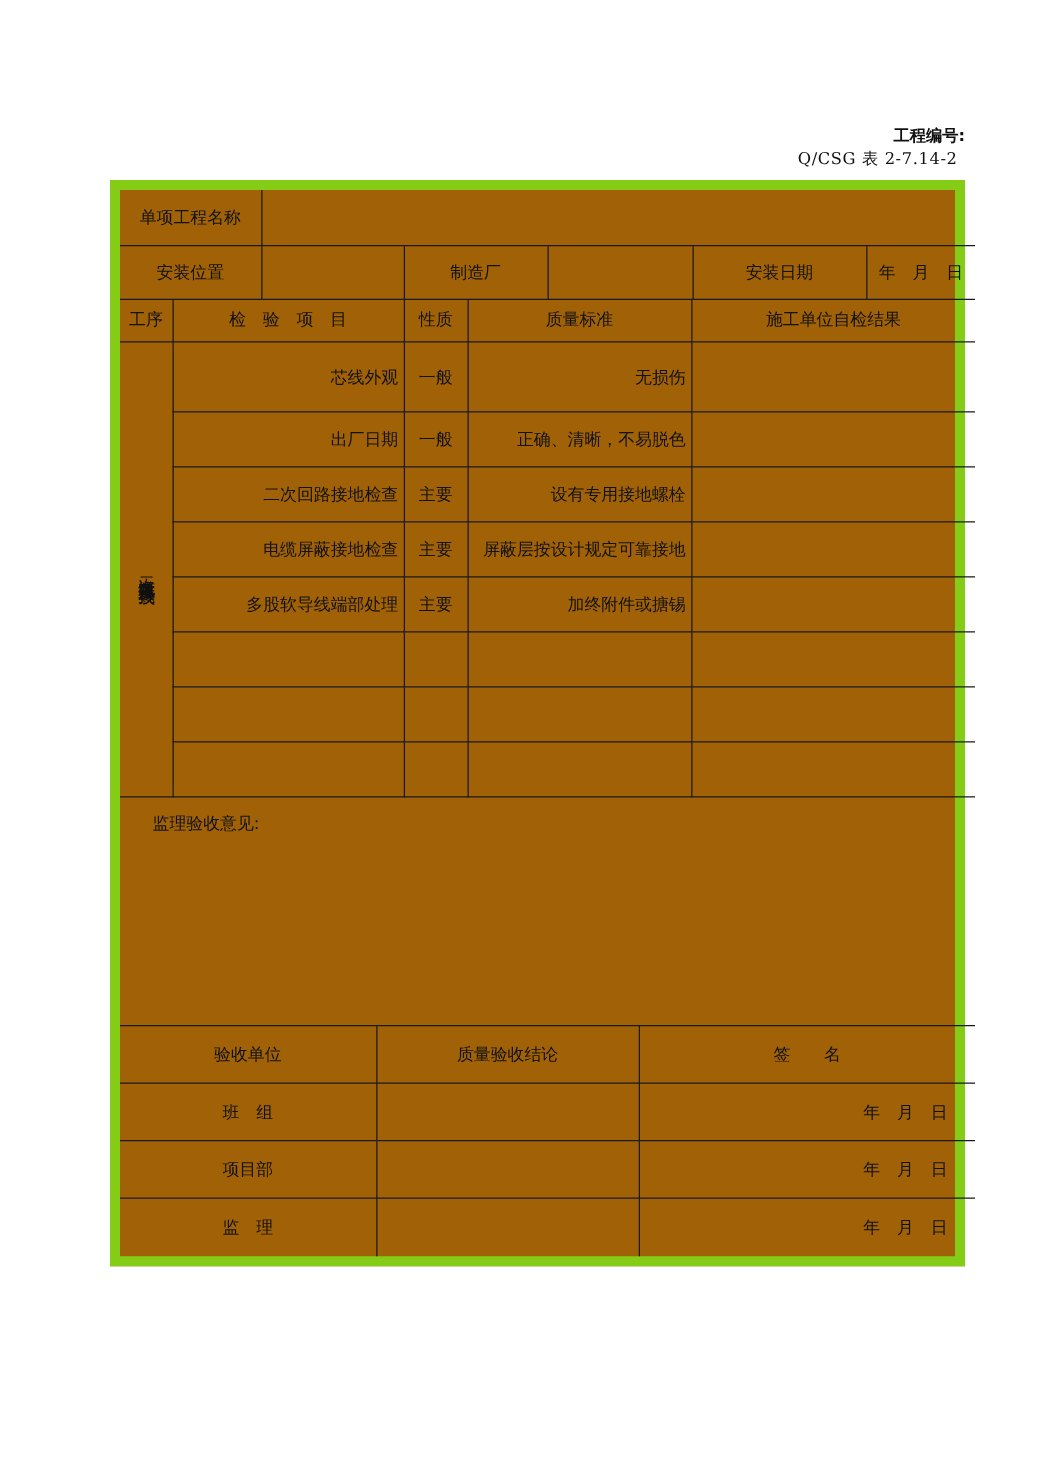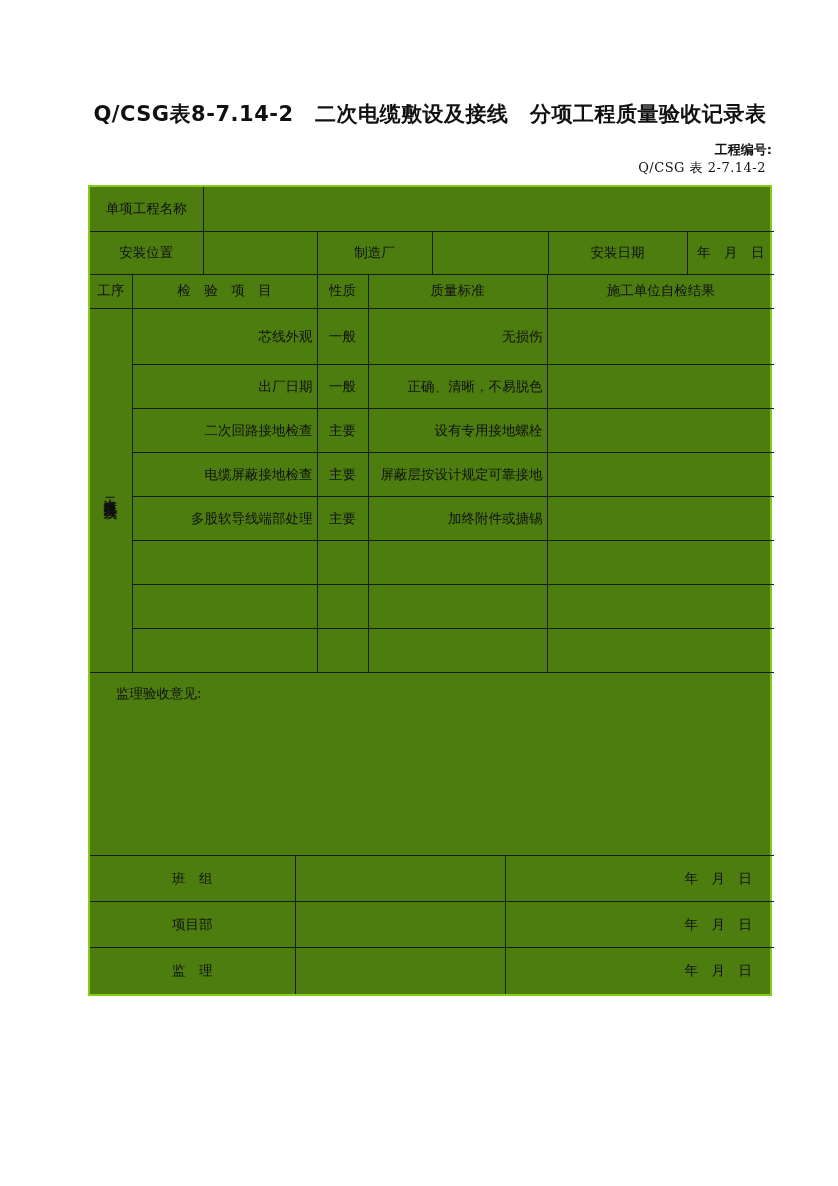--- a/index.html
+++ b/index.html
@@ -12,21 +12,21 @@
   .title {
     font-size:21px; font-weight:bold; text-align:center;
     letter-spacing:0.5px; margin:0 0 13px 0; white-space:nowrap;
   }
   .subheader {
     display:flex; justify-content:center; align-items:flex-end;
     font-size:13px; margin-bottom:8px;flex-direction:column;
   }
   .project-label { font-weight:600; padding-left:17px; }
   .form-code { font-family:"DejaVu Serif", serif; padding-right:6px; letter-spacing:0.5px; }
-  .sheet { border:2px solid #84cc16; background:#4d7c0f; }
+  .sheet { border:8px solid #84cc16; background:#a16207; }
   table { border-collapse:collapse; table-layout:fixed; width:100%; }
   td {
     border:1px solid #1a1a1a; font-size:13.5px; text-align:center;
     vertical-align:middle; padding:2px 4px; box-sizing:border-box; overflow:hidden;
   }
   .bt0{border-top:none!important} .bb0{border-bottom:none!important}
   .bl0{border-left:none!important} .br0{border-right:none!important}
   .left{text-align:right; padding-left:2px;}
   .right{text-align:right; padding-right:22px;}
   .vert-cell{ padding:0; }
@@ -38,21 +38,20 @@
     height:182px; padding:12px 26px; font-size:13.5px; text-align:left;
     box-sizing:border-box;
   }
 </style>
 </head>
 <body>
 
 <div class="page">
   <div class="doc">
 
-    <h1 class="title">Q/CSG表8-7.14-2　二次电缆敷设及接线　分项工程质量验收记录表</h1>
 
     <div class="subheader">
       <span class="project-label">工程编号:</span>
       <span class="form-code">Q/CSG 表 2-7.14-2</span>
     </div>
 
     <div class="sheet">
 
       <table>
         <colgroup>
@@ -153,20 +152,25 @@
         <span>监理验收意见:</span>
       </div>
 
       <table>
         <colgroup>
           <col style="width:205px">
             <col style="width:210px">
             <col style="width:269px">
         </colgroup>
         <tbody>
+            <tr style="height:46px">
+          <td class="bl0">验收单位</td>
+          <td>质量验收结论</td>
+          <td class="br0">签　　名</td>
+        </tr>
         <tr style="height:46px">
           <td class="bl0">班　组</td>
           <td></td>
           <td class="br0 right">年　月　日</td>
         </tr>
         <tr style="height:46px">
           <td class="bl0">项目部</td>
           <td></td>
           <td class="br0 right">年　月　日</td>
         </tr>

